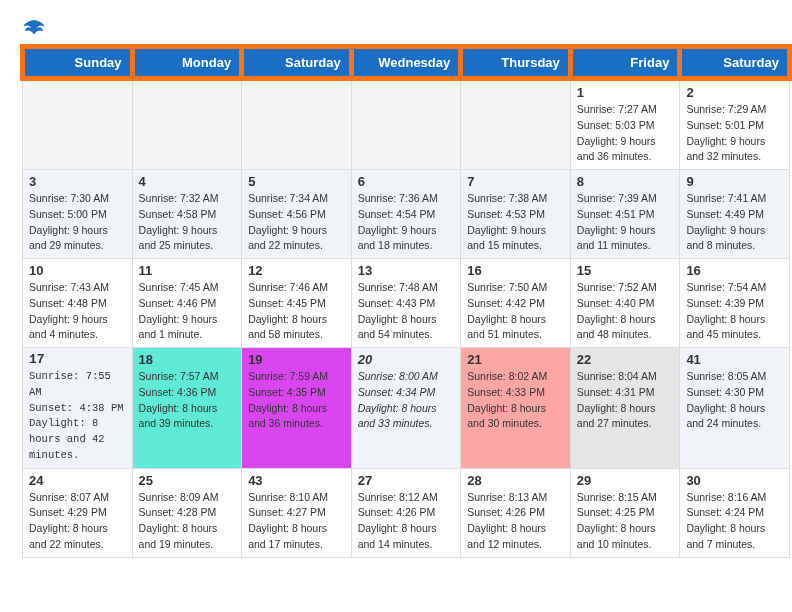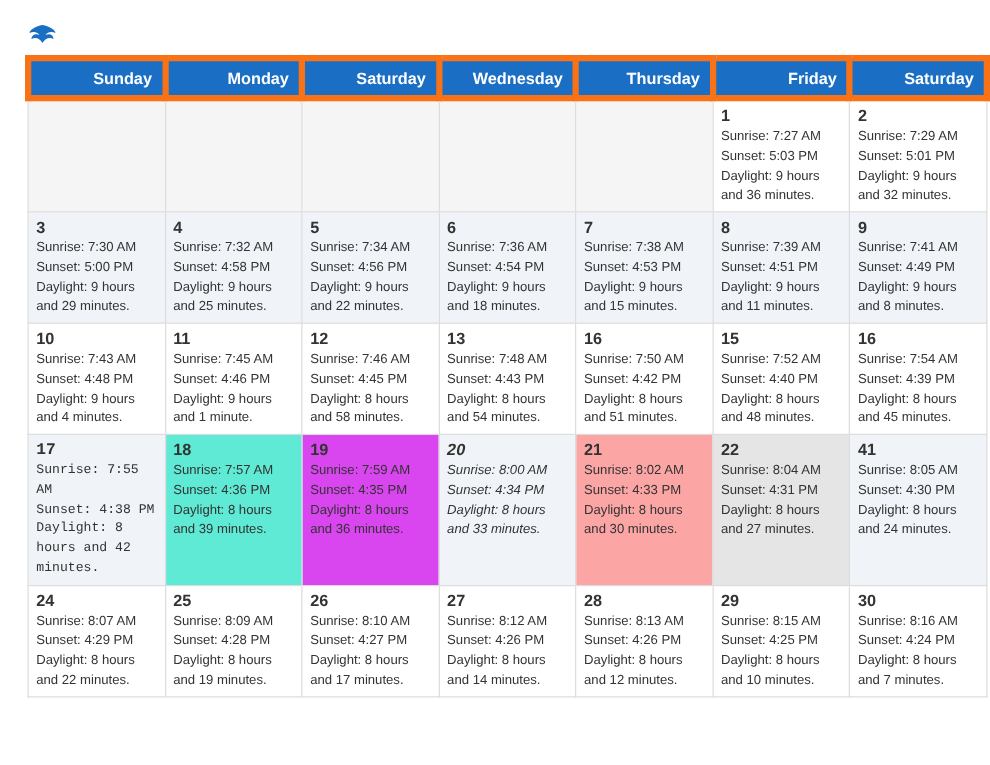--- a/index.html
+++ b/index.html
@@ -173,21 +173,21 @@
         <tr>
           <td>
             <div class="day-num">24</div>
             <div class="day-info">Sunrise: 8:07 AM<br>Sunset: 4:29 PM<br>Daylight: 8 hours and 22 minutes.</div>
           </td>
           <td>
             <div class="day-num">25</div>
             <div class="day-info">Sunrise: 8:09 AM<br>Sunset: 4:28 PM<br>Daylight: 8 hours and 19 minutes.</div>
           </td>
           <td>
-            <div class="day-num">26</div>
+            <div class="day-num">43</div>
             <div class="day-info">Sunrise: 8:10 AM<br>Sunset: 4:27 PM<br>Daylight: 8 hours and 17 minutes.</div>
           </td>
           <td>
             <div class="day-num">27</div>
             <div class="day-info">Sunrise: 8:12 AM<br>Sunset: 4:26 PM<br>Daylight: 8 hours and 14 minutes.</div>
           </td>
           <td>
             <div class="day-num">28</div>
             <div class="day-info">Sunrise: 8:13 AM<br>Sunset: 4:26 PM<br>Daylight: 8 hours and 12 minutes.</div>
           </td>

